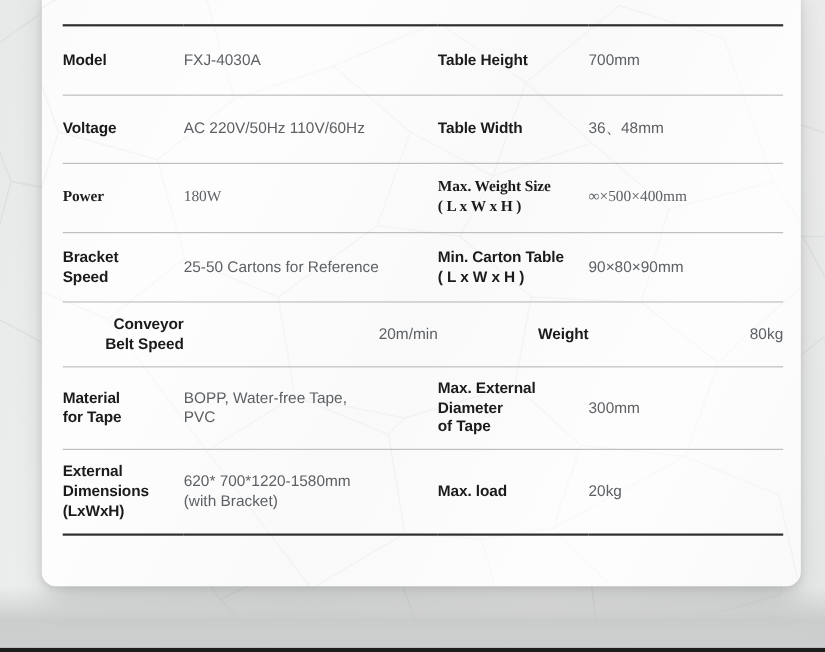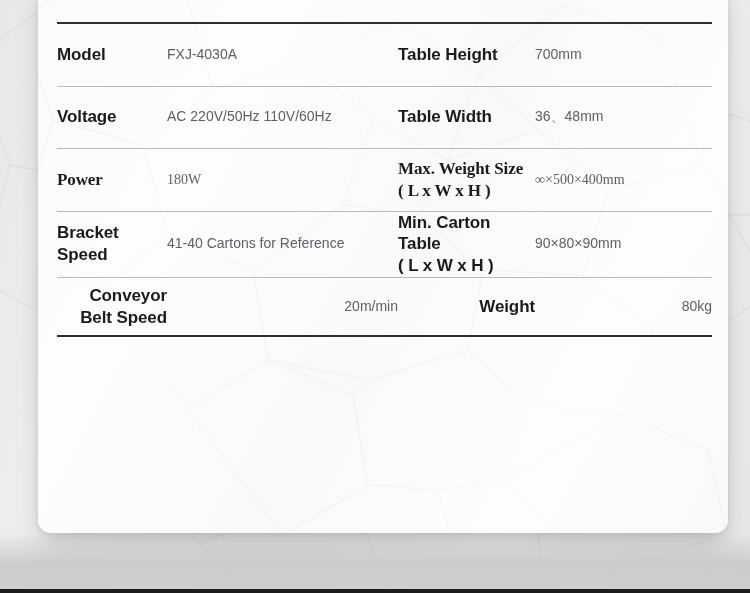--- a/index.html
+++ b/index.html
@@ -93,21 +93,21 @@
   }
   #spec-table tr:last-child {
     border-bottom: 2.5px solid #2e2e2e;
   }
   #spec-table td {
     padding: 0;
     vertical-align: middle;
     line-height: 1.28;
   }
   td.label-cell {
-    font-size: 17px;
+    font-size: 14px;
     font-weight: 700;
     color: #1b1b1b;
     letter-spacing: -0.1px;
     padding-right: 4px;
   }
   td.value-cell {
     font-size: 14px;
     font-weight: 400;
     color: #5d6064;
     padding-right: 6px;
@@ -233,21 +233,21 @@
           <span class="cell-inner">∞×500×400mm</span>
         </td>
       </tr>
 
       <tr class="row-h-4">
         <td class="label-cell">
           <span class="cell-inner">Bracket</span>
           <span class="sub">Speed</span>
         </td>
         <td class="value-cell">
-          <span class="cell-inner">41-40 Cartons for Reference</span>
+          <span class="cell-inner">25-50 Cartons for Reference</span>
         </td>
         <td class="label-cell">
           <span class="cell-inner">Min. Carton Table</span>
           <span class="sub">( L x W x H )</span>
         </td>
         <td class="value-cell">
           <span class="cell-inner">90×80×90mm</span>
         </td>
       </tr>
 
@@ -260,17 +260,52 @@
           <span class="cell-inner">20m/min</span>
         </td>
         <td class="label-cell">
           <span class="cell-inner">Weight</span>
         </td>
         <td class="value-cell">
           <span class="cell-inner">80kg</span>
         </td>
       </tr>
 
-
+      <tr class="row-h-6">
+        <td class="label-cell">
+          <span class="cell-inner">Material</span>
+          <span class="sub">for Tape</span>
+        </td>
+        <td class="value-cell">
+          <span class="cell-inner">BOPP, Water-free Tape,</span>
+          <span class="sub">PVC</span>
+        </td>
+        <td class="label-cell">
+          <span class="cell-inner">Max. External</span>
+          <span class="sub">Diameter</span>
+          <span class="sub">of Tape</span>
+        </td>
+        <td class="value-cell">
+          <span class="cell-inner">300mm</span>
+        </td>
+      </tr>
+
+      <tr class="row-h-7">
+        <td class="label-cell">
+          <span class="cell-inner">External</span>
+          <span class="sub">Dimensions</span>
+          <span class="sub">(LxWxH)</span>
+        </td>
+        <td class="value-cell">
+          <span class="cell-inner">620* 700*1220-1580mm</span>
+          <span class="sub">(with Bracket)</span>
+        </td>
+        <td class="label-cell">
+          <span class="cell-inner">Max. load</span>
+        </td>
+        <td class="value-cell">
+          <span class="cell-inner">20kg</span>
+        </td>
+      </tr>
 
     </tbody>
   </table>
 </div>
 
 </body></html>

